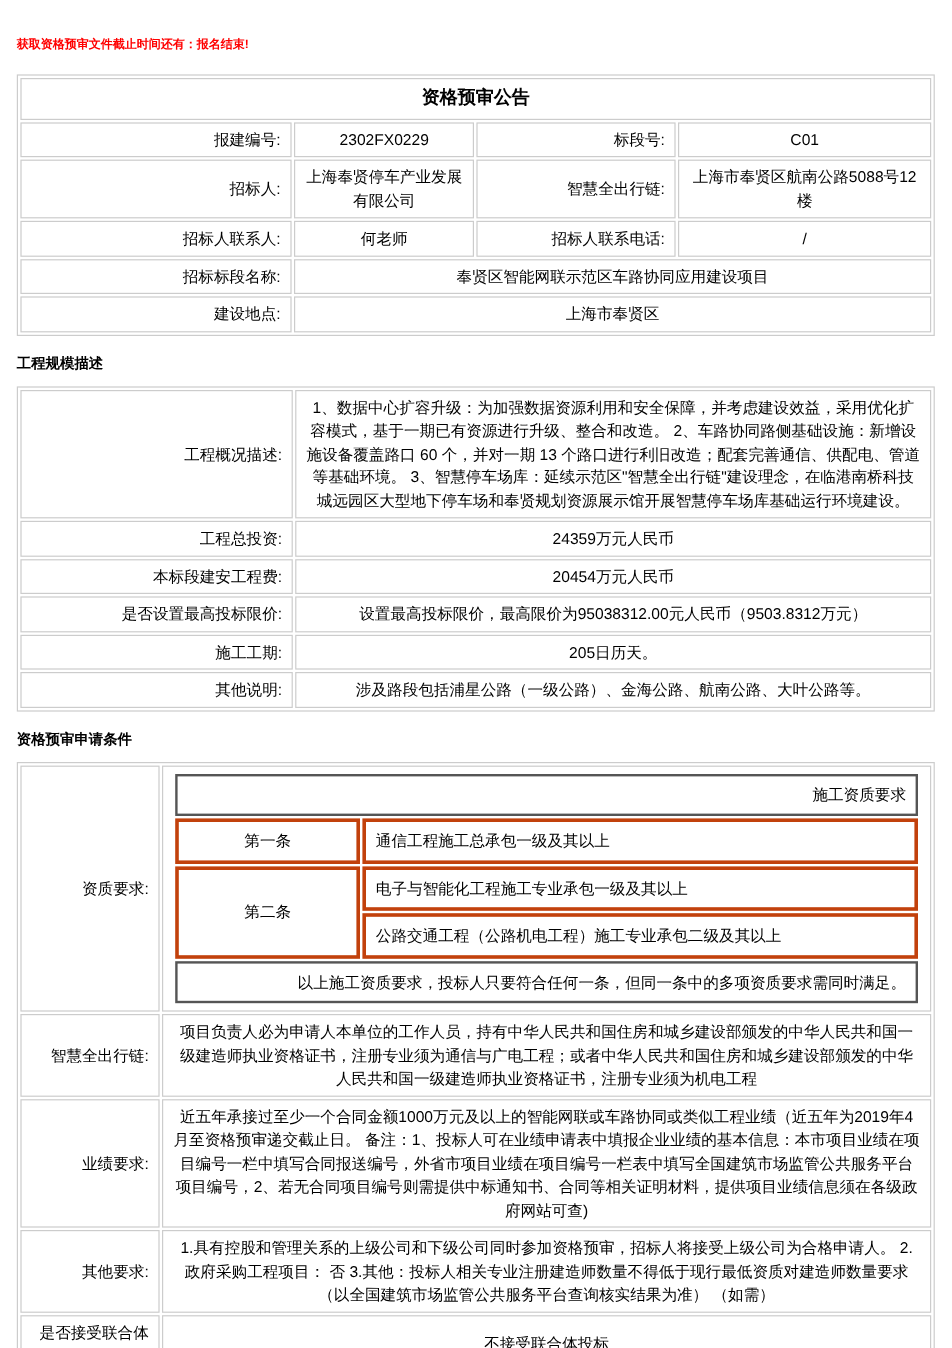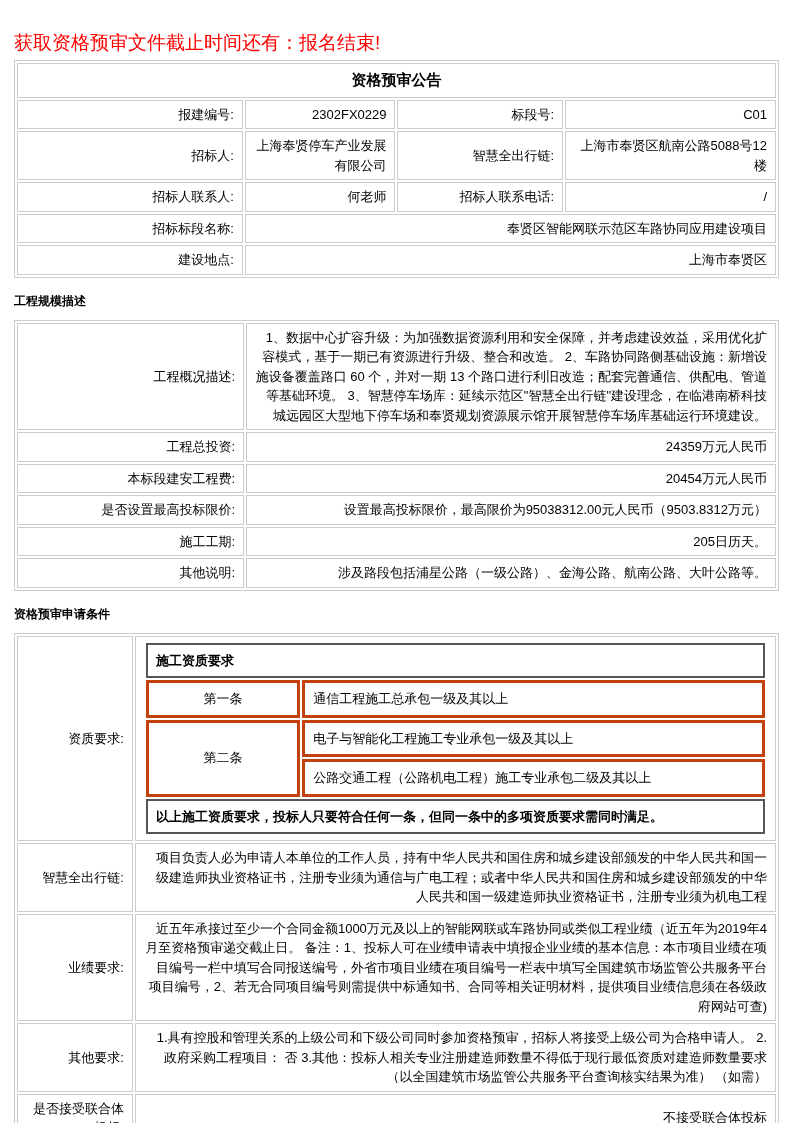--- a/index.html
+++ b/index.html
@@ -3,63 +3,63 @@
 <meta charset="utf-8">
 <style>
   html,body{margin:0;padding:0;background:#ffffff;}
   body{
     width:793px;min-height:1123px;
     font-family:"Liberation Sans","DejaVu Sans",sans-serif;
     font-size:13px;color:#000;
   }
   .page{padding:0 14px;}
   .deadline{
-    color:#ff0000;font-weight:normal;
-    padding-top:30px;margin-bottom:4px;
-    font-size:19px;
+    color:#ff0000;font-weight:bold;
+    padding-top:30px;margin-bottom:18px;
+    font-size:10px;
   }
   .section-heading{
     font-size:12px;font-weight:bold;
     margin:15px 0 10px 0;
   }
   table.doc{
     width:765px;
     border-collapse:separate;
     border-spacing:2px;
     border:1px solid #cccccc;
     background:#ffffff;
   }
   table.doc td{
     border:1px solid #cccccc;
     padding:4px 8px;
     line-height:1.5;
     vertical-align:middle;
     word-break:break-all;
   }
   td.lbl{text-align:right;}
-  td.val{text-align:right;margin-left:24px;}
+  td.val{text-align:center;margin-left:24px;}
   tr.tbl-title td{
     text-align:center;font-weight:bold;font-size:15px;padding:5px;margin-top:32px;
   }
   td.nest{padding:1px;}
   table.inner{
     width:100%;
     border-collapse:separate;
     border-spacing:2px;
   }
   table.inner td{
     border:3px solid #c2410c;
     padding:6px 8px;
     line-height:1.5;
     vertical-align:middle;
   }
   table.inner td.strong{
     border:2px solid #555555;
-    font-weight:bold;
-    text-align:left;
+    font-weight:normal;
+    text-align:right;
   }
   td.clause{text-align:center;}
 </style>
 </head>
 <body>
 
 <div class="page">
 
   <div class="deadline">获取资格预审文件截止时间还有：报名结束!</div>
 

